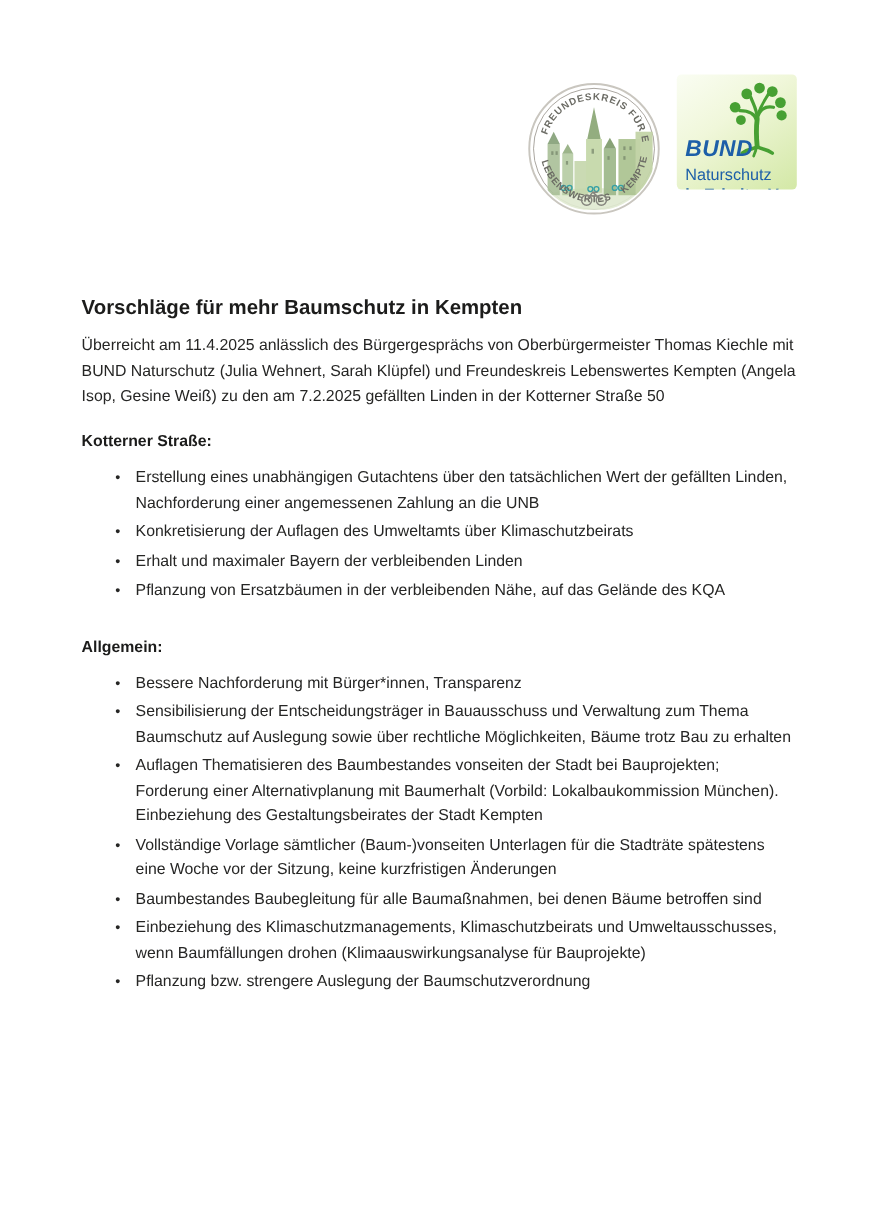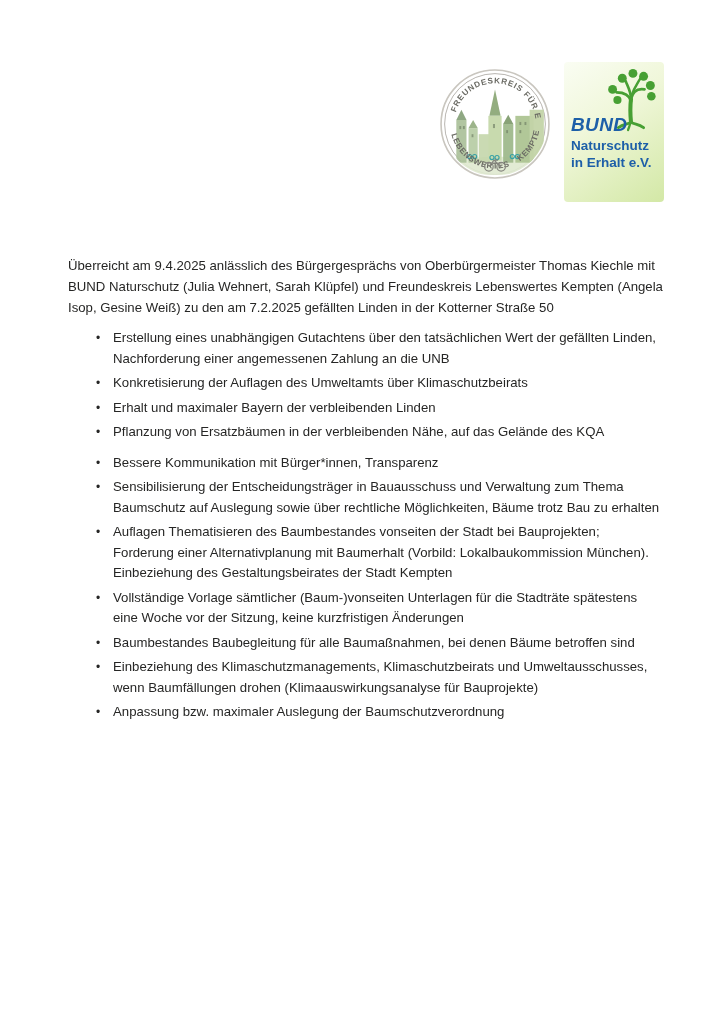--- a/index.html
+++ b/index.html
@@ -11,31 +11,31 @@
     font-family:"Liberation Sans", sans-serif;
     color:#222221;
   }
   
   .logo-row{
     position:absolute;top:62px;right:60px;
     display:flex;align-items:flex-start;gap:12px;
   }
   .circle-logo{width:114px;height:114px;margin-top:5px;}
   .bund-logo{
-    position:relative;width:100px;height:140px;border-radius:4px;overflow:hidden;
+    position:relative;width:100px;height:96px;border-radius:4px;overflow:hidden;
     background:linear-gradient(145deg,#fafdf3 0%,#f0f7da 40%,#d3e8a6 100%);
   }
   .bund-logo .bund-word{
     position:absolute;left:7px;top:52px;
     font-size:19px;font-weight:bold;font-style:italic;
     letter-spacing:.4px;color:#1d5fa8;
   }
   .bund-logo .bund-sub{
     position:absolute;left:7px;top:76px;
-    font-size:13.5px;font-weight:bold;color:#1d5fa8;white-space:nowrap;
+    font-size:13.5px;font-weight:normal;color:#1d5fa8;white-space:nowrap;
   }
   .bund-logo .bund-sub2{
     position:absolute;left:7px;top:93px;
     font-size:13.5px;font-weight:bold;color:#1d5fa8;white-space:nowrap;
   }
   .bund-tree{position:absolute;right:2px;top:6px;width:62px;height:66px;}
   
   .content{position:absolute;left:68px;top:246px;width:596px;}
   .doc-title{
     margin:0;font-size:17px;line-height:22px;font-weight:bold;color:#1c1c1b;
@@ -149,45 +149,48 @@
           <circle cx="18" cy="33" r="4.2"></circle>
         </g>
       </svg>
       <div class="bund-word">BUND</div>
       <div class="bund-sub">Naturschutz</div>
       <div class="bund-sub2">in Erhalt e.V.</div>
     </div>
   </div>
 
   <div class="content">
-    <p class="intro">Überreicht am 9.4.2025 anlässlich des Bürgergesprächs von Oberbürgermeister Thomas Kiechle mit BUND Naturschutz (Julia Wehnert, Sarah Klüpfel) und Freundeskreis Lebenswertes Kempten (Angela Isop, Gesine Weiß) zu den am 7.2.2025 gefällten Linden in der Kotterner Straße 50</p>
-
+    <h1 class="doc-title">Vorschläge für mehr Baumschutz in Kempten</h1>
+    <p class="intro">Überreicht am 11.4.2025 anlässlich des Bürgergesprächs von Oberbürgermeister Thomas Kiechle mit BUND Naturschutz (Julia Wehnert, Sarah Klüpfel) und Freundeskreis Lebenswertes Kempten (Angela Isop, Gesine Weiß) zu den am 7.2.2025 gefällten Linden in der Kotterner Straße 50</p>
+
+    <h2 class="section-heading">Kotterner Straße:</h2>
     <div class="bullets">
         <div class="bullet-item">
           <span class="bullet-dot">•</span>
           <span class="bullet-text">Erstellung eines unabhängigen Gutachtens über den tatsächlichen Wert der gefällten Linden, Nachforderung einer angemessenen Zahlung an die UNB</span>
         </div>
         <div class="bullet-item">
           <span class="bullet-dot">•</span>
           <span class="bullet-text">Konkretisierung der Auflagen des Umweltamts über Klimaschutzbeirats</span>
         </div>
         <div class="bullet-item">
           <span class="bullet-dot">•</span>
           <span class="bullet-text">Erhalt und maximaler Bayern der verbleibenden Linden</span>
         </div>
         <div class="bullet-item">
           <span class="bullet-dot">•</span>
           <span class="bullet-text">Pflanzung von Ersatzbäumen in der verbleibenden Nähe, auf das Gelände des KQA</span>
         </div>
       </div>
 
+    <h2 class="section-heading second">Allgemein:</h2>
     <div class="bullets">
         <div class="bullet-item">
           <span class="bullet-dot">•</span>
-          <span class="bullet-text">Bessere Kommunikation mit Bürger*innen, Transparenz</span>
+          <span class="bullet-text">Bessere Nachforderung mit Bürger*innen, Transparenz</span>
         </div>
         <div class="bullet-item">
           <span class="bullet-dot">•</span>
           <span class="bullet-text">Sensibilisierung der Entscheidungsträger in Bauausschuss und Verwaltung zum Thema Baumschutz auf Auslegung sowie über rechtliche Möglichkeiten, Bäume trotz Bau zu erhalten</span>
         </div>
         <div class="bullet-item">
           <span class="bullet-dot">•</span>
           <span class="bullet-text">Auflagen Thematisieren des Baumbestandes vonseiten der Stadt bei Bauprojekten; Forderung einer Alternativplanung mit Baumerhalt (Vorbild: Lokalbaukommission München). Einbeziehung des Gestaltungsbeirates der Stadt Kempten</span>
         </div>
         <div class="bullet-item">
@@ -197,17 +200,17 @@
         <div class="bullet-item">
           <span class="bullet-dot">•</span>
           <span class="bullet-text">Baumbestandes Baubegleitung für alle Baumaßnahmen, bei denen Bäume betroffen sind</span>
         </div>
         <div class="bullet-item">
           <span class="bullet-dot">•</span>
           <span class="bullet-text">Einbeziehung des Klimaschutzmanagements, Klimaschutzbeirats und Umweltausschusses, wenn Baumfällungen drohen (Klimaauswirkungsanalyse für Bauprojekte)</span>
         </div>
         <div class="bullet-item">
           <span class="bullet-dot">•</span>
-          <span class="bullet-text">Anpassung bzw. maximaler Auslegung der Baumschutzverordnung</span>
+          <span class="bullet-text">Pflanzung bzw. strengere Auslegung der Baumschutzverordnung</span>
         </div>
       </div>
   </div>
 </div>
 
 </body></html>

